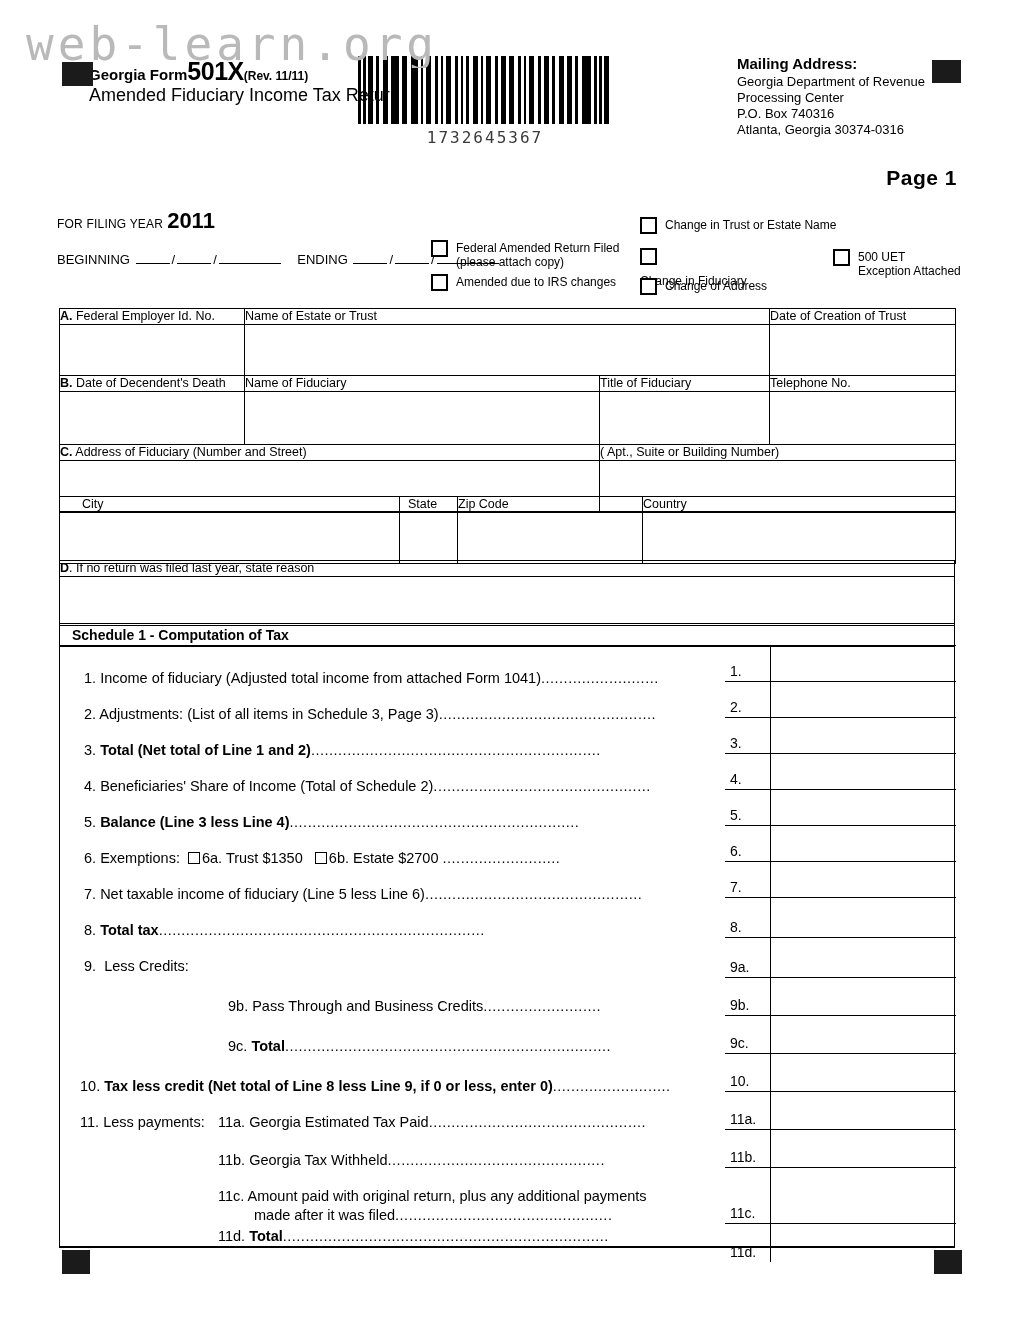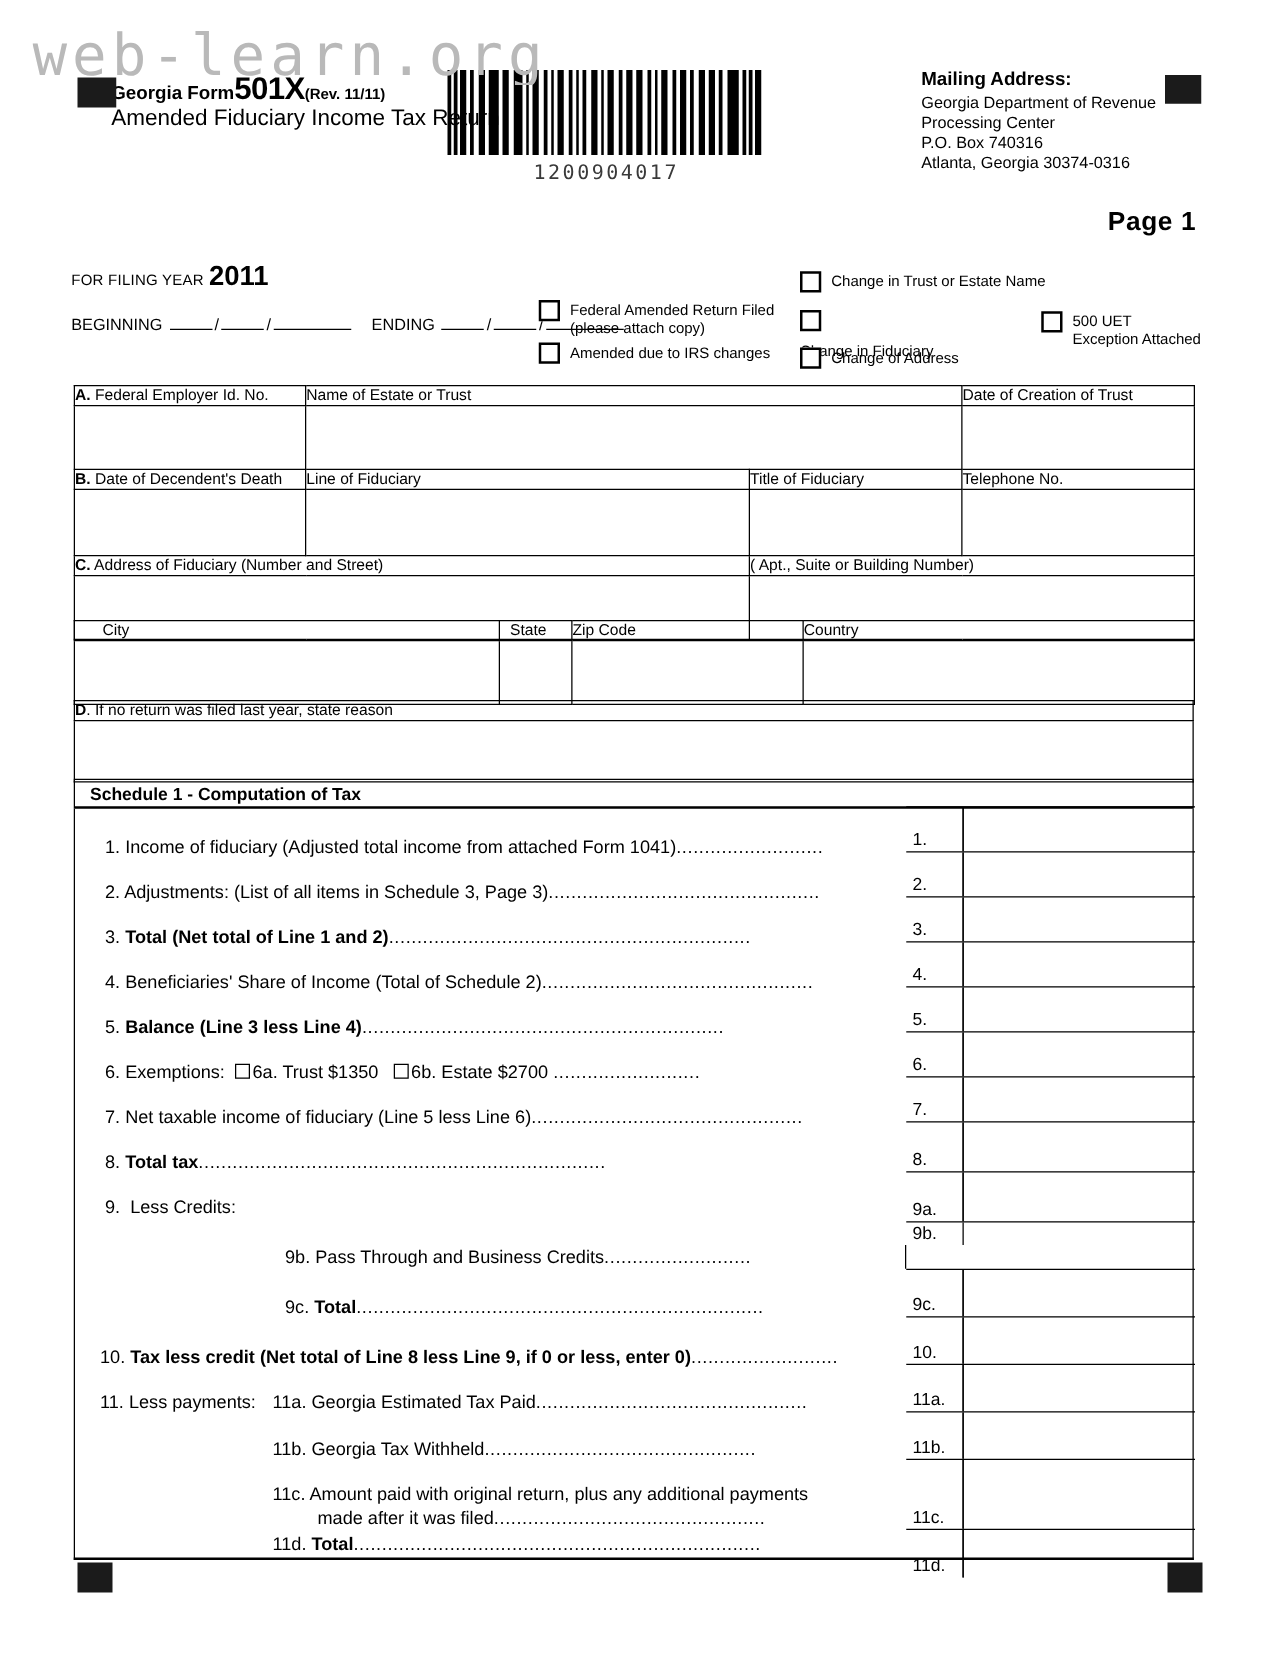--- a/index.html
+++ b/index.html
@@ -346,21 +346,21 @@
         <i style="width: 4px; background: transparent;"></i>
         <i style="width: 9px; background: rgb(0, 0, 0);"></i>
         <i style="width: 3px; background: transparent;"></i>
         <i style="width: 3px; background: rgb(0, 0, 0);"></i>
         <i style="width: 2px; background: transparent;"></i>
         <i style="width: 3px; background: rgb(0, 0, 0);"></i>
         <i style="width: 2px; background: transparent;"></i>
         <i style="width: 5px; background: rgb(0, 0, 0);"></i>
         <i style="width: 3px; background: transparent;"></i>
       </div>
-    <div class="barcode-num">1200904017</div>
+    <div class="barcode-num">1732645367</div>
   </div>
 
   <div class="mailing">
     <div class="ma-title">Mailing Address:</div>
     <div>Georgia Department of Revenue</div>
     <div>Processing Center</div>
     <div>P.O. Box 740316</div>
     <div>Atlanta, Georgia 30374-0316</div>
   </div>
 
@@ -423,21 +423,21 @@
       <td class="cap" colspan="2"><span>Name of Estate or Trust</span></td>
       <td class="cap"><span>Date of Creation of Trust</span></td>
     </tr>
     <tr>
       <td class="blank-sm"></td>
       <td class="blank-sm" colspan="2"></td>
       <td class="blank-sm"></td>
     </tr>
     <tr>
       <td class="cap"><b>B.</b> <span>Date of Decendent's Death</span></td>
-      <td class="cap"><span>Line of Fiduciary</span></td>
+      <td class="cap"><span>Name of Fiduciary</span></td>
       <td class="cap"><span>Title of Fiduciary</span></td>
       <td class="cap"><span>Telephone No.</span></td>
     </tr>
     <tr>
       <td class="blank-md"></td>
       <td class="blank-md"></td>
       <td class="blank-md"></td>
       <td class="blank-md"></td>
     </tr>
     <tr>
@@ -605,21 +605,21 @@
           <div class="amt-box"></div>
         </div>
         <div class="amt-row" style="height: 40px;">
           <div class="amt-lbl">8.</div>
           <div class="amt-box"></div>
         </div>
         <div class="amt-row" style="height: 40px;">
           <div class="amt-lbl">9a.</div>
           <div class="amt-box"></div>
         </div>
-        <div class="amt-row" style="height: 38px; flex-direction: column;">
+        <div class="amt-row" style="height: 38px;">
           <div class="amt-lbl">9b.</div>
           <div class="amt-box"></div>
         </div>
         <div class="amt-row" style="height: 38px;">
           <div class="amt-lbl">9c.</div>
           <div class="amt-box"></div>
         </div>
         <div class="amt-row" style="height: 38px;">
           <div class="amt-lbl">10.</div>
           <div class="amt-box"></div>

